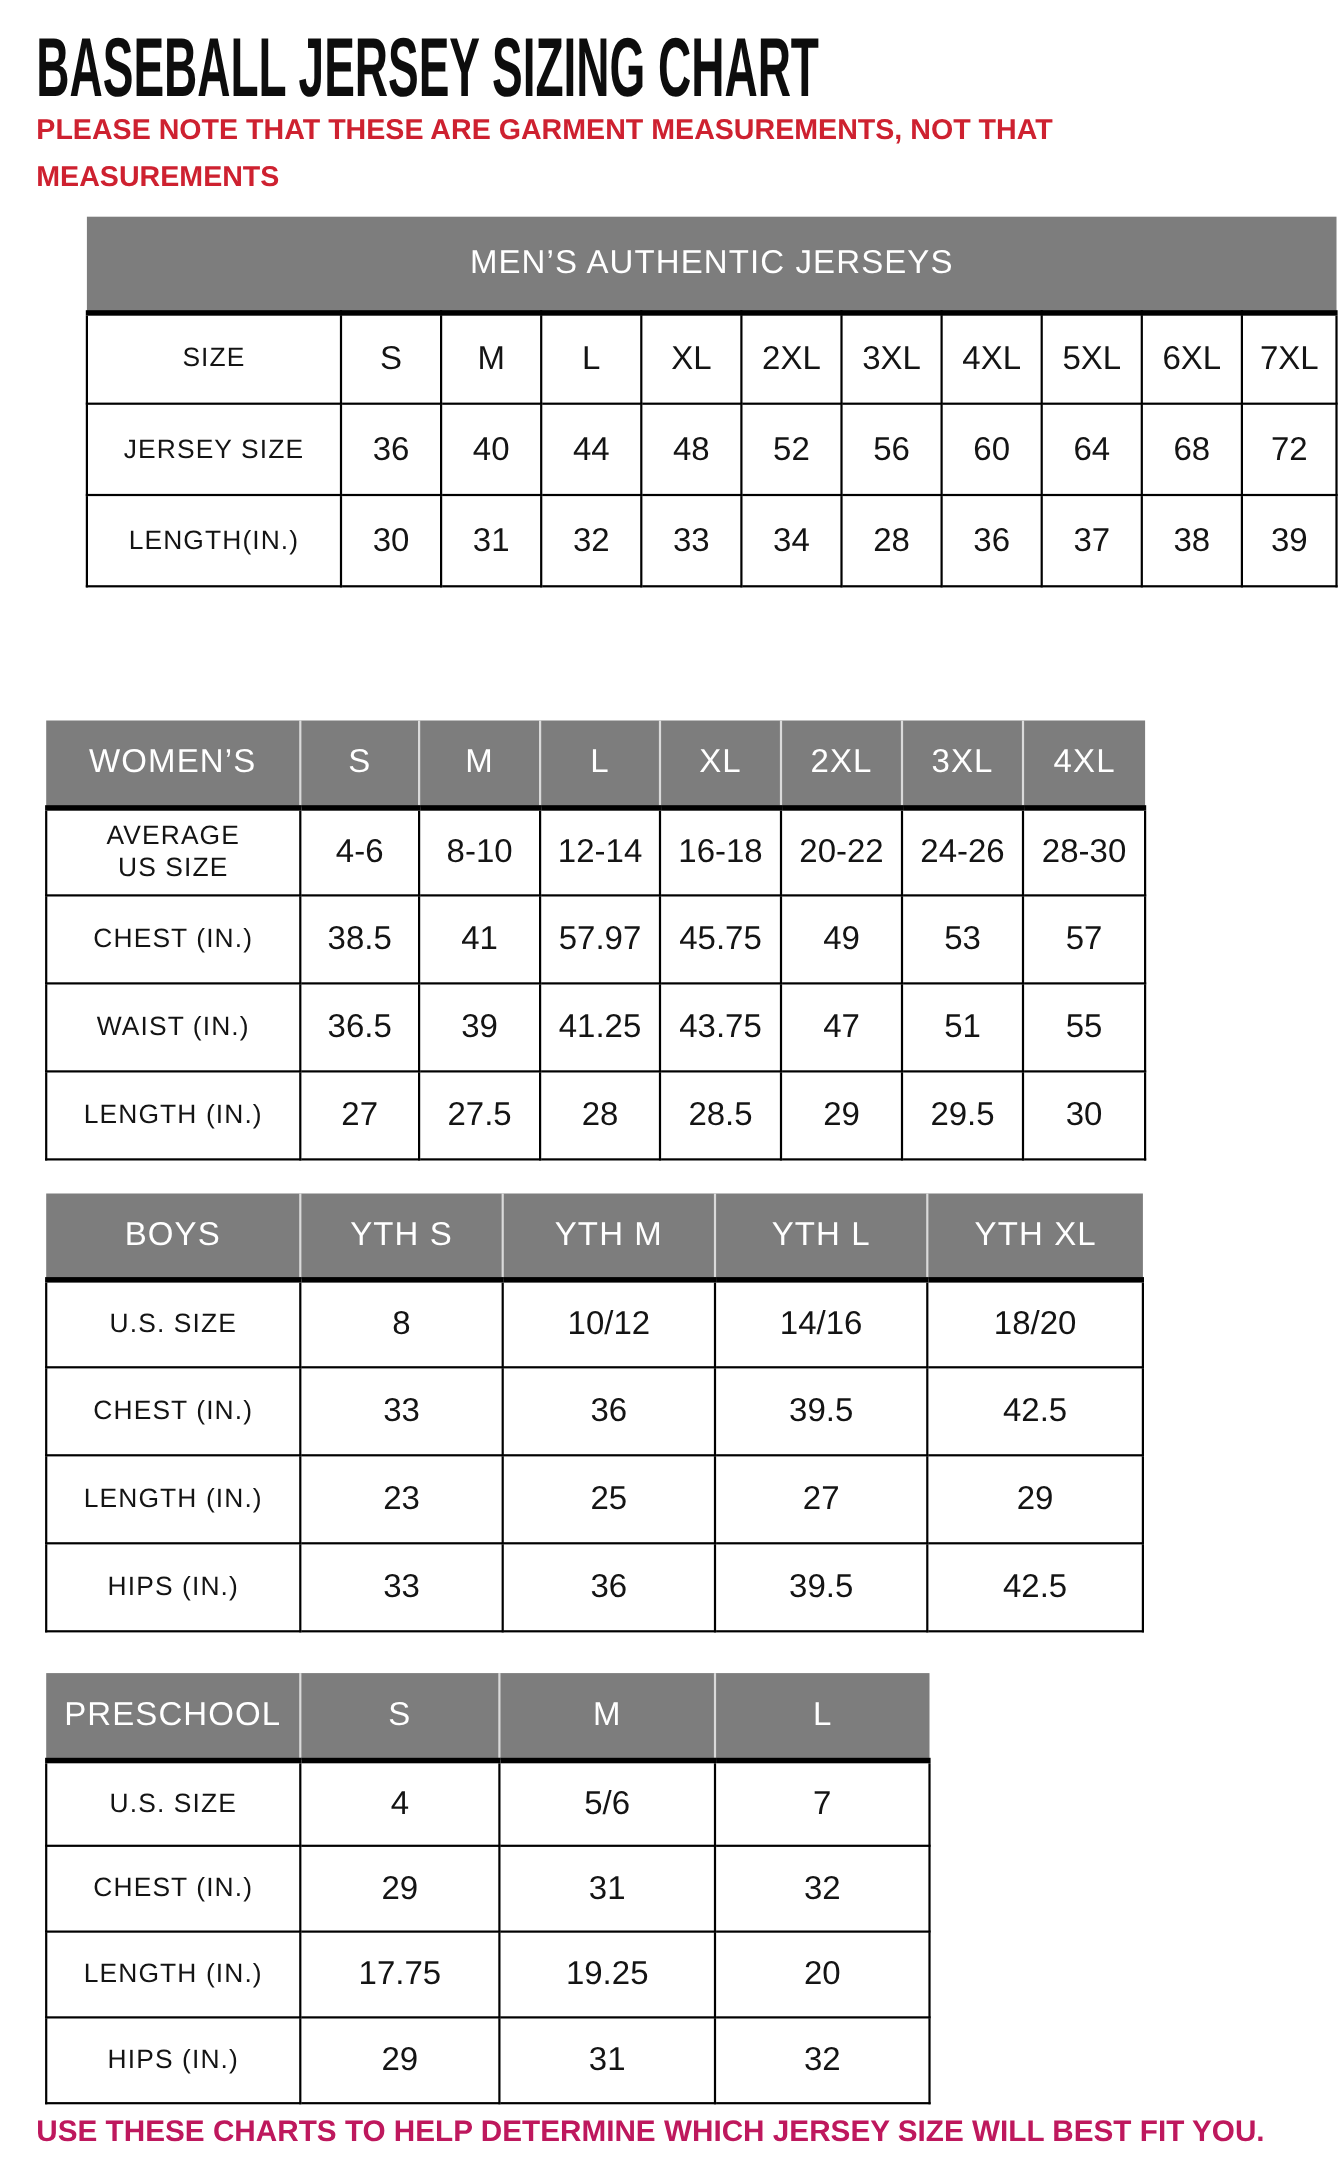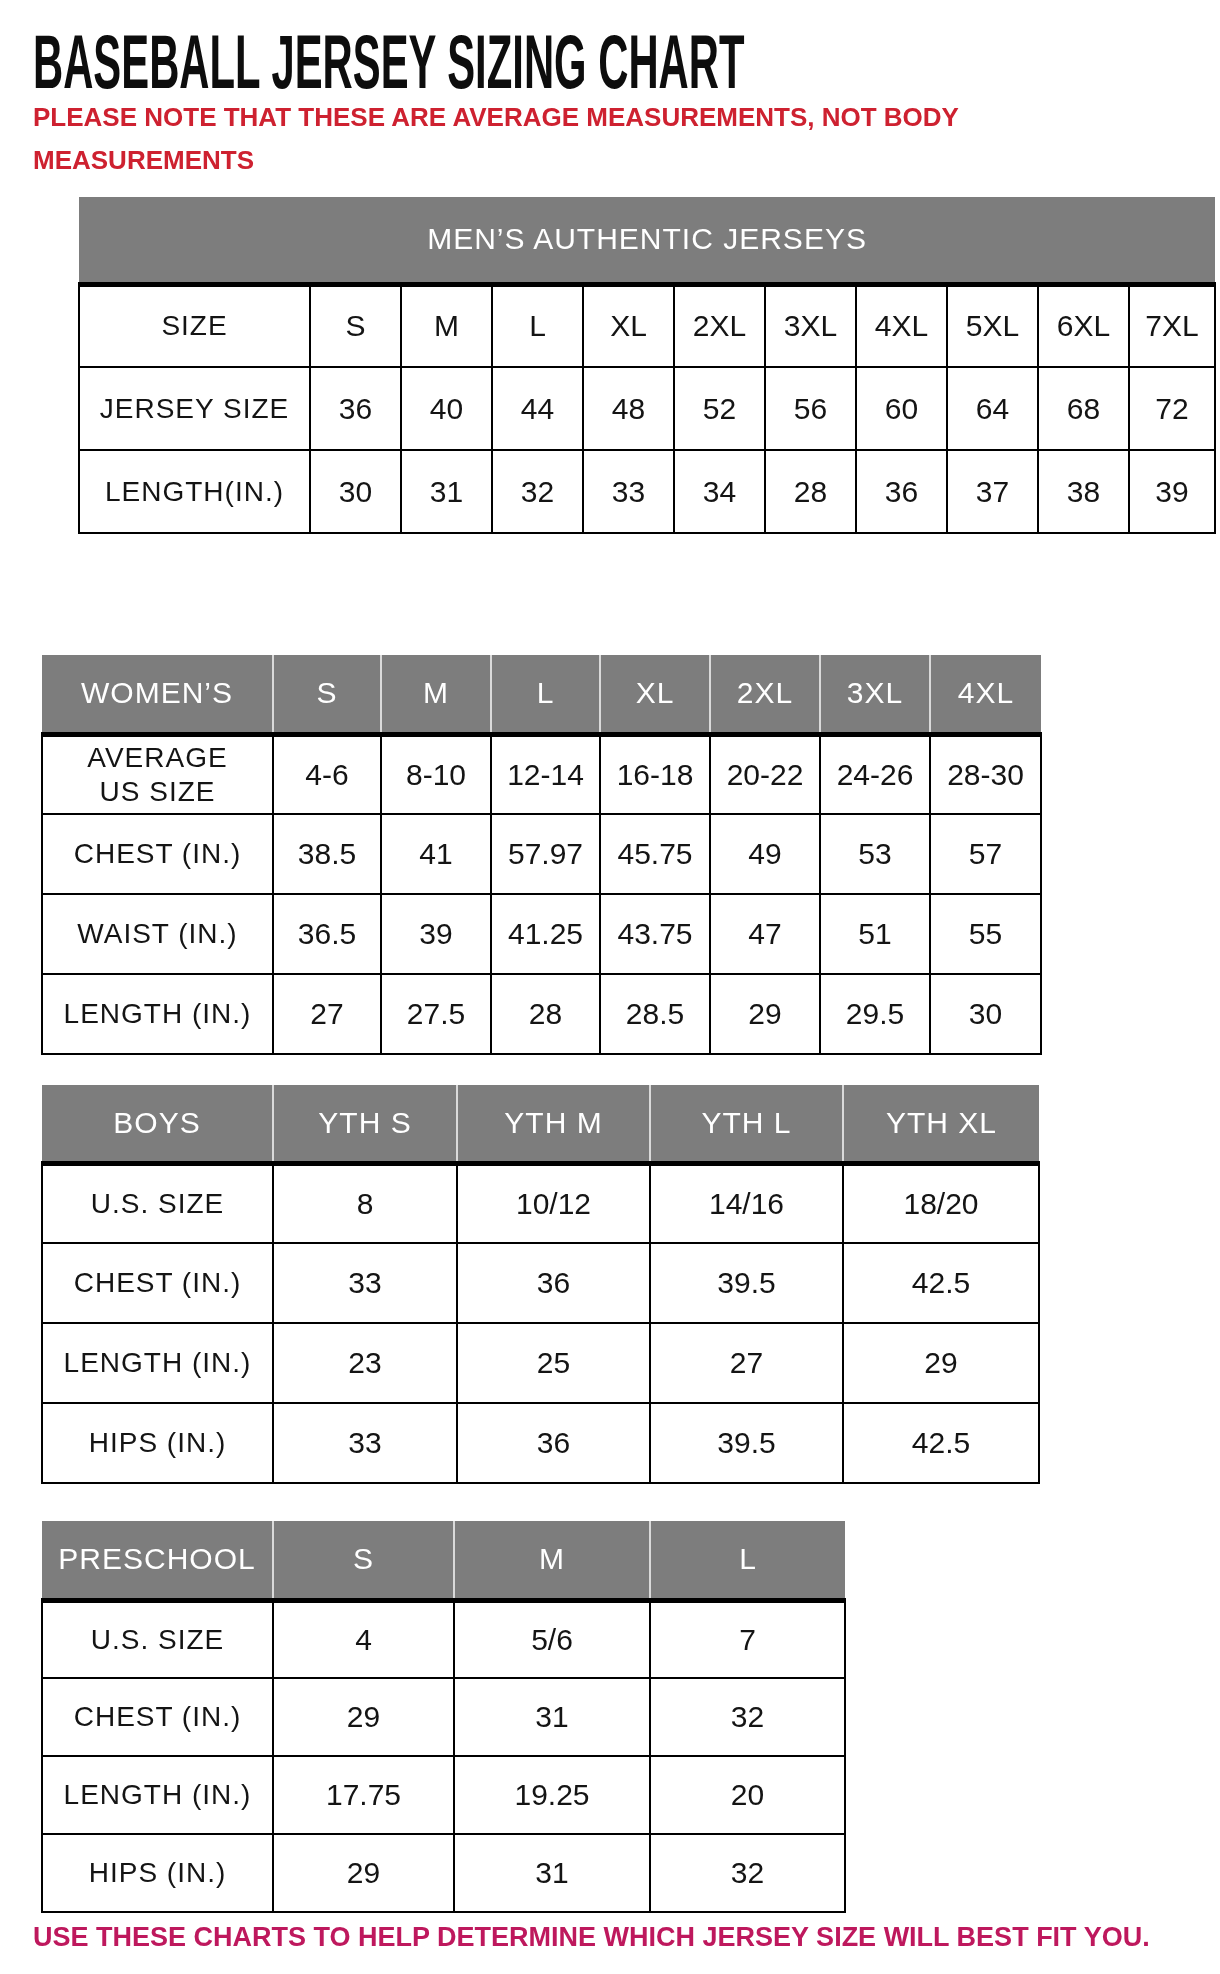--- a/index.html
+++ b/index.html
@@ -35,21 +35,21 @@
   table.sz {
     border-collapse: collapse;
     table-layout: fixed;
   }
   table.sz td {
     border: 2px solid #000;
     text-align: center; vertical-align: middle;
     font-size: 30px; color: #141414;
     overflow: hidden;
   }
-  table.sz td.lbl { font-size: 28px; letter-spacing: 1px; }
+  table.sz td.lbl { font-size: 24px; letter-spacing: 1px; }
   .lbl-narrow { display: inline-block; max-width: 150px; line-height: 1.2; }
 
   table.sz tr.banner th {
     background: #7D7D7D; color: #ffffff;
     border: none; border-bottom: 5px solid #000;
     font-weight: 400; font-size: 30px; letter-spacing: 1px;
     text-align: center; vertical-align: middle;
   }
   table.sz tr.banner th + th { border-left: 2px solid #DADADA; }
 
@@ -60,21 +60,21 @@
   .tbl-womens tr.banner { height: 79px; }
   .tbl-boys  tr { height: 80px; }
   .tbl-boys  tr.banner { height: 78px; }
   .tbl-pre   tr { height: 78px; }
   .tbl-pre   tr.banner { height: 79px; }
 </style>
 </head>
 <body>
 
 <div class="page-title">BASEBALL JERSEY SIZING CHART</div>
-<div class="note-text">PLEASE NOTE THAT THESE ARE AVERAGE MEASUREMENTS, NOT BODY MEASUREMENTS</div>
+<div class="note-text">PLEASE NOTE THAT THESE ARE GARMENT MEASUREMENTS, NOT THAT MEASUREMENTS</div>
 
 <div class="tbl-wrap" style="left:41px; top:197px;padding-left:37px;">
   <table class="sz tbl-mens" style="width:1136px;">
     <colgroup>
       <col style="width:231px">
         <col style="width:91px">
         <col style="width:91px">
         <col style="width:91px">
         <col style="width:91px">
         <col style="width:91px">

